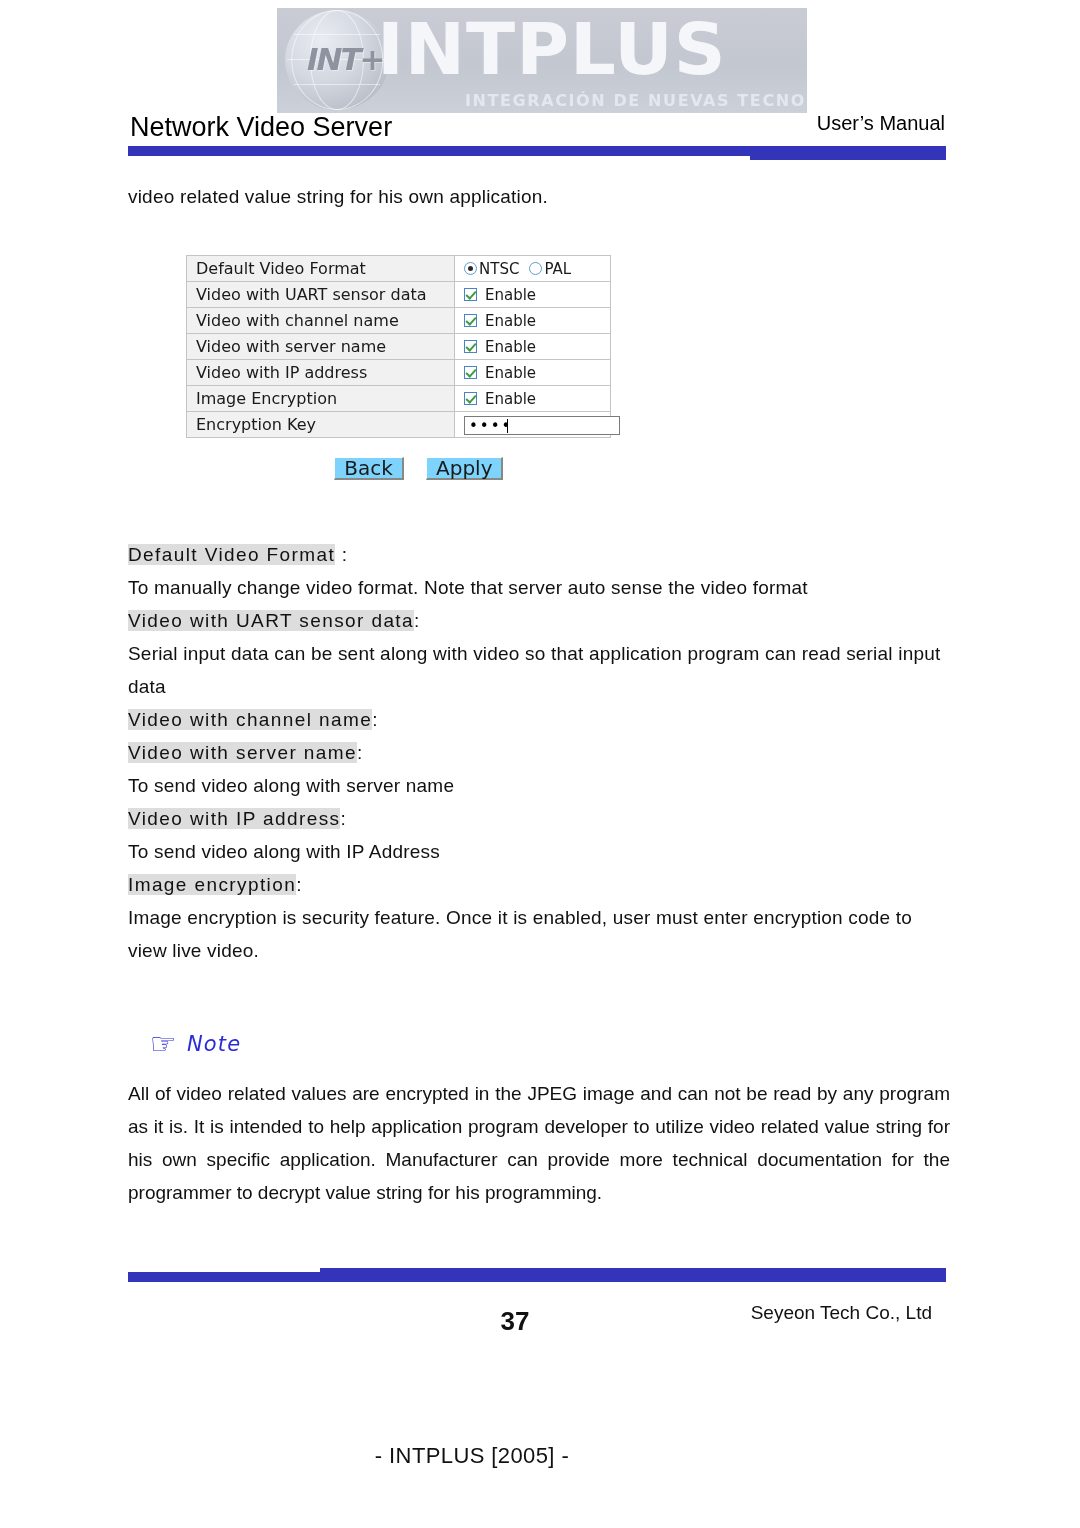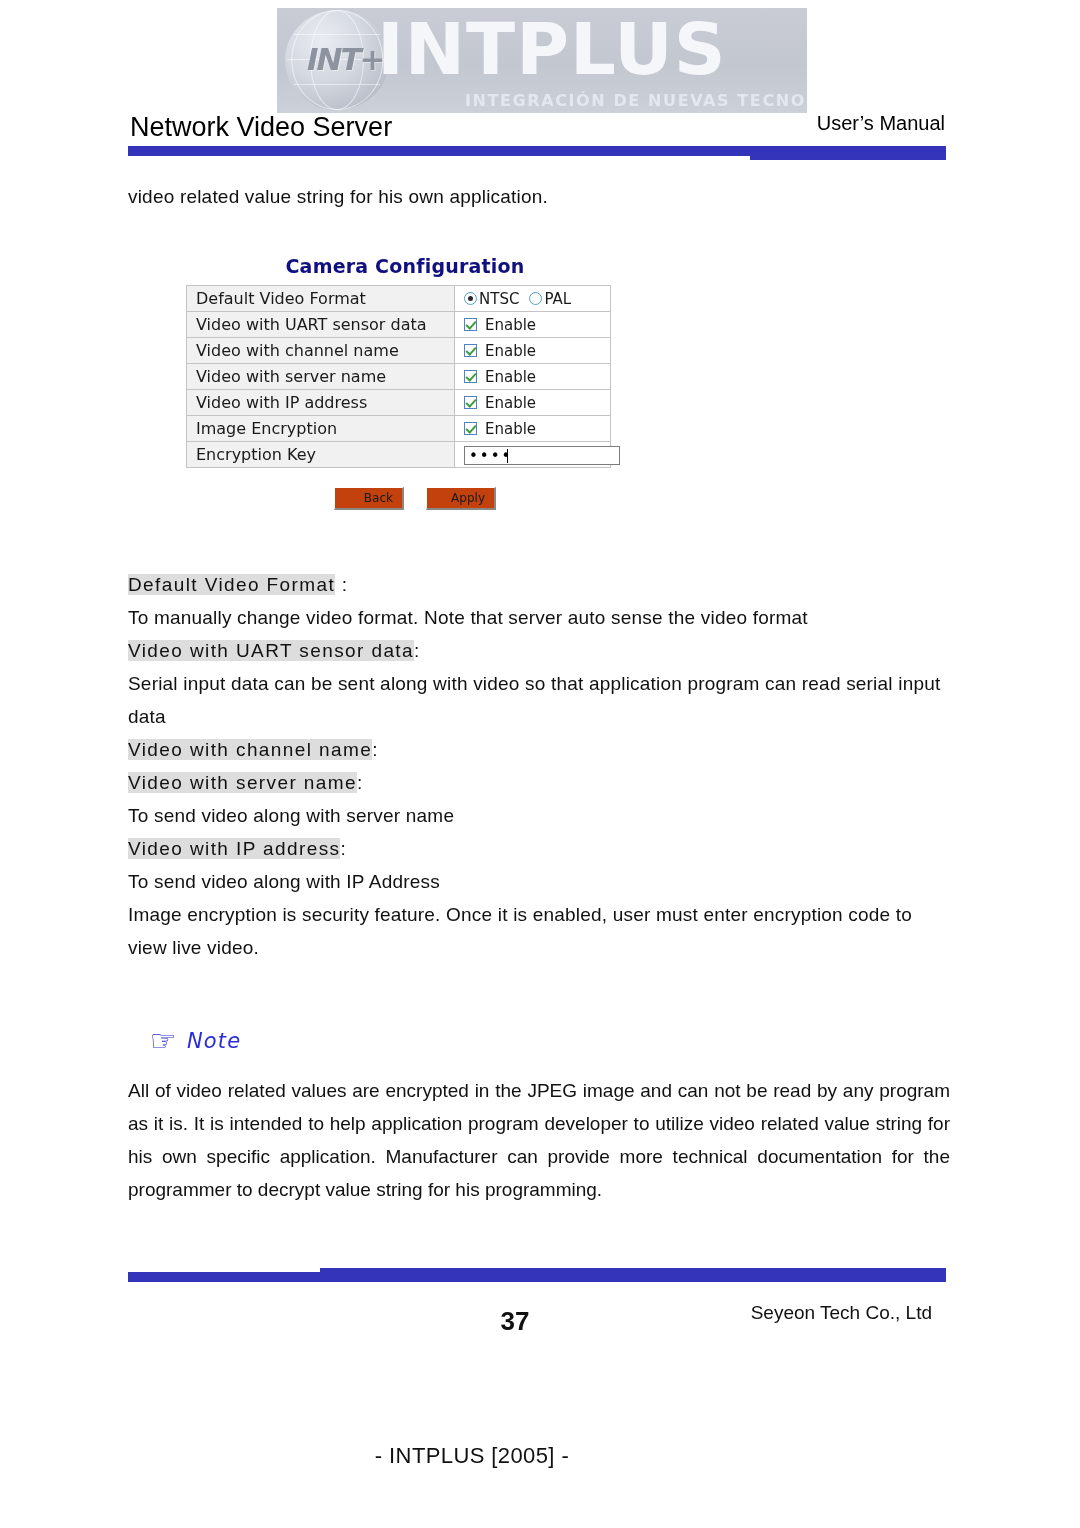--- a/index.html
+++ b/index.html
@@ -271,25 +271,25 @@
   .btn-row {
     margin-top: 19px;
     margin-left: 148px;
     display: flex;
     gap: 22px;
   }
   .btn {
     min-width: 70px;
     height: 23px;
     line-height: 21px;
-    text-align: right;
-    font-size: 12px;
+    text-align: center;
+    font-size: 20px;
     font-family: "DejaVu Sans", sans-serif;
     color: #1a1a1a;
-    background: #c2410c;
+    background: #7dd3fc;
     border-top: 1px solid #ffffff;
     border-left: 1px solid #ffffff;
     border-right: 2px solid #888884;
     border-bottom: 2px solid #888884;
     padding: 0 9px;
     box-sizing: border-box;
     cursor: default;
   }
 
   
@@ -415,21 +415,20 @@
     <div class="seg-right"></div>
   </div>
 </div>
 
 <div class="content">
 
   <div class="body-line">video related value string for his own application.</div>
 
   <div class="form-shot">
 
-    <div class="form-title">Camera Configuration</div>
 
     <table class="cfg">
       <tbody>
         <tr>
           <td class="lbl">Default Video Format</td>
           <td class="val">
             <div class="radio-group">
               <span class="radio on"></span>
               <span class="radio-label">NTSC</span>
               <span class="radio"></span>
@@ -515,20 +514,21 @@
     <p class="desc">Serial input data can be sent along with video so that application program can read serial input data</p>
 
     <p class="term"><span class="hl">Video with channel name</span><span>:</span></p>
 
     <p class="term"><span class="hl">Video with server name</span><span>:</span></p>
     <p class="desc">To send video along with server name</p>
 
     <p class="term"><span class="hl">Video with IP address</span><span>:</span></p>
     <p class="desc">To send video along with IP Address</p>
 
+    <p class="term"><span class="hl">Image encryption</span><span>:</span></p>
     <p class="desc">Image encryption is security feature. Once it is enabled, user must enter encryption code to view live video.</p>
   </div>
 
   <div class="note-block">
     <div class="note-head">
       <span class="hand-icon">☞</span>
       <span class="note-word">Note</span>
     </div>
     <p class="note-body">All of video related values are encrypted in the JPEG image and can not be read by any program as it is. It is intended to help application program developer to utilize video related value string for his own specific application. Manufacturer can provide more technical documentation for the programmer to decrypt value string for his programming.</p>
   </div>

